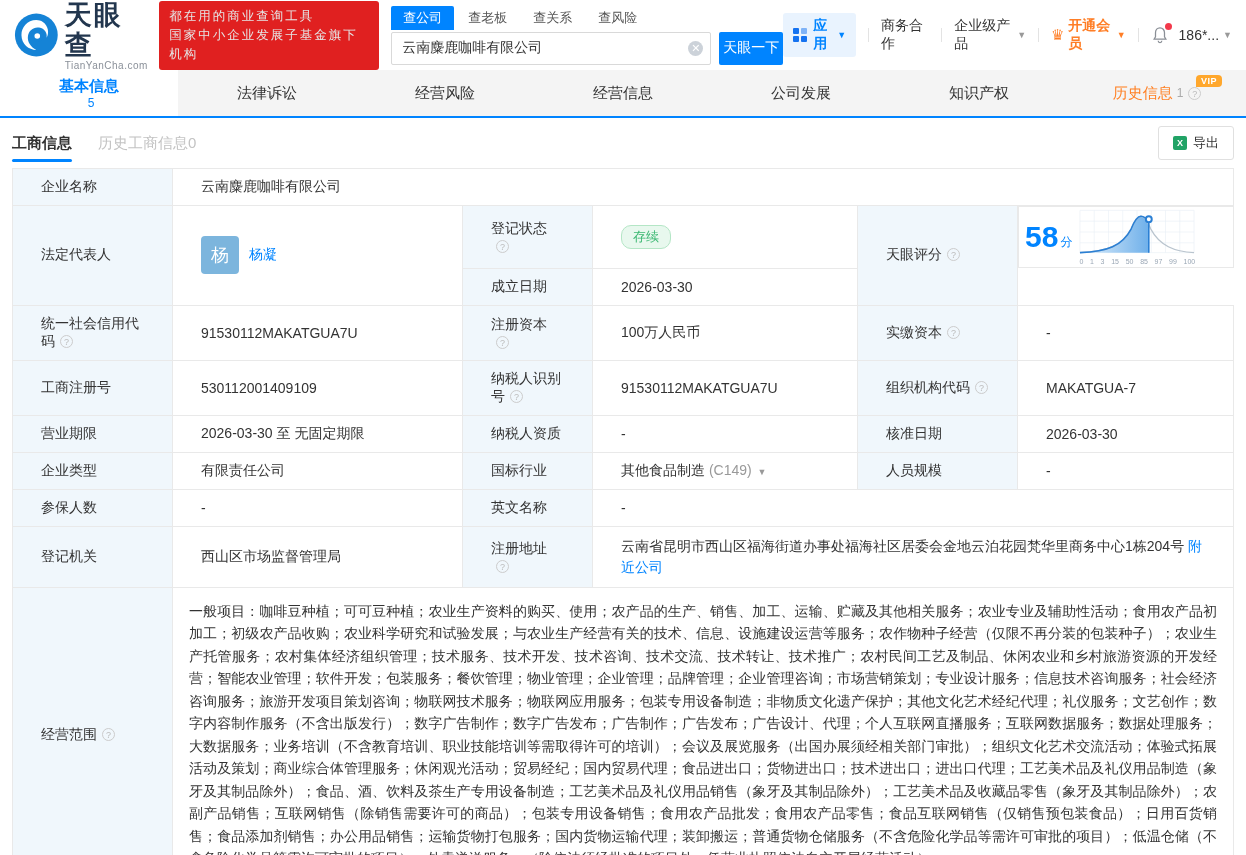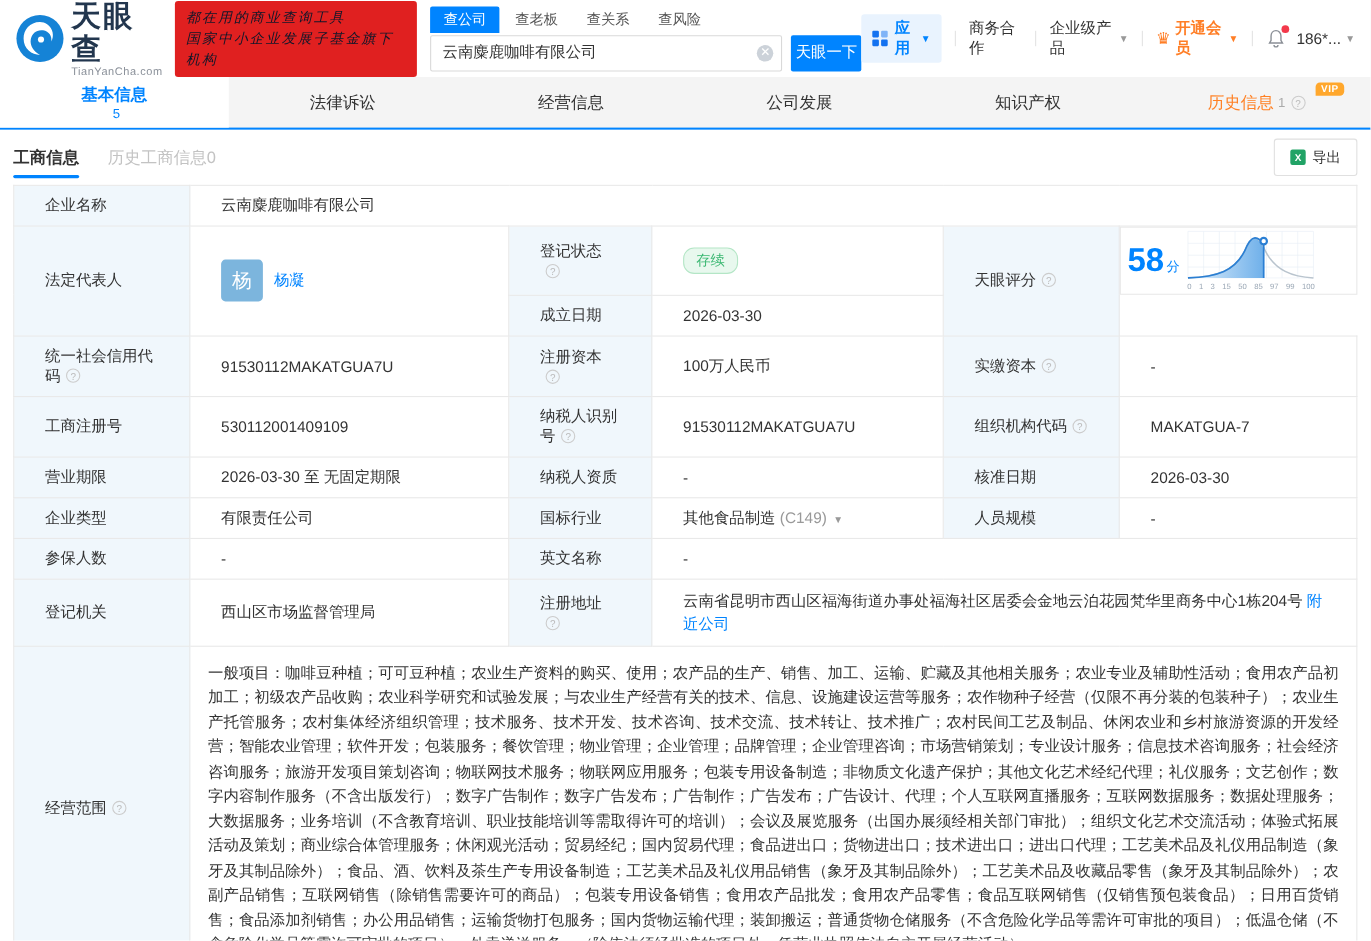--- a/index.html
+++ b/index.html
@@ -7,22 +7,22 @@
     font-family:"Liberation Sans","DejaVu Sans",sans-serif; font-size:14px; color:#333; }
   .page { background:#fff; }
 
   
   .header { height:70px; background:#fff; display:flex; align-items:center; padding:0 14px; position:relative; }
   .logo { display:flex; align-items:center; cursor:pointer; }
   .logo-mark { width:46px; height:46px; }
   .logo-txt { margin-left:6px; }
   .logo-name { font-size:27px; font-weight:bold; color:#22364e; letter-spacing:2px; line-height:30px; }
   .logo-domain { font-size:10px; color:#8a9099; letter-spacing:.5px; }
-  .promo { margin-left:10px; background:#e02020; color:#0f172a; padding:6px 10px; border-radius:3px;
-    font-size:12.5px; line-height:19px; letter-spacing:2px;font-style:italic; }
+  .promo { margin-left:10px; background:#e02020; color:#e5e5e5; padding:6px 10px; border-radius:3px;
+    font-size:12.5px; line-height:19px; letter-spacing:2px; }
   .search-wrap { margin-left:12px; }
   .search-tabs { display:flex; align-items:flex-end; height:24px; font-size:13px; }
   .search-tab { color:#555; margin-right:26px; padding:3px 0; cursor:pointer; }
   .search-tab.active { background:#0084ff; color:#fff; padding:3px 12px; margin-right:14px; border-radius:2px 2px 0 0; }
   .search-row { display:flex; margin-top:2px; }
   .search-box { position:relative; }
   .search-input { width:320px; height:33px; border:1px solid #d9d9d9; border-radius:2px; padding:0 30px 0 10px;
     font-size:14px; color:#333; outline:none; font-family:inherit; }
   .clear-icon { position:absolute; right:8px; top:9px; width:15px; height:15px; border-radius:50%;
     background:#ccd2d9; color:#fff; font-size:11px; line-height:15px; text-align:center; cursor:pointer; }
@@ -173,20 +173,23 @@
 
   <div class="navtabs">
     <div class="navtab active">
       <span>基本信息</span>
       <span class="cnt">5</span>
     </div>
     <div class="navtab">
       <span>法律诉讼</span>
     </div>
     <div class="navtab">
+      <span>经营风险</span>
+    </div>
+    <div class="navtab">
       <span>经营信息</span>
     </div>
     <div class="navtab">
       <span>公司发展</span>
     </div>
     <div class="navtab">
       <span>知识产权</span>
     </div>
     <div class="navtab history">
       <span class="vip-badge">VIP</span>

